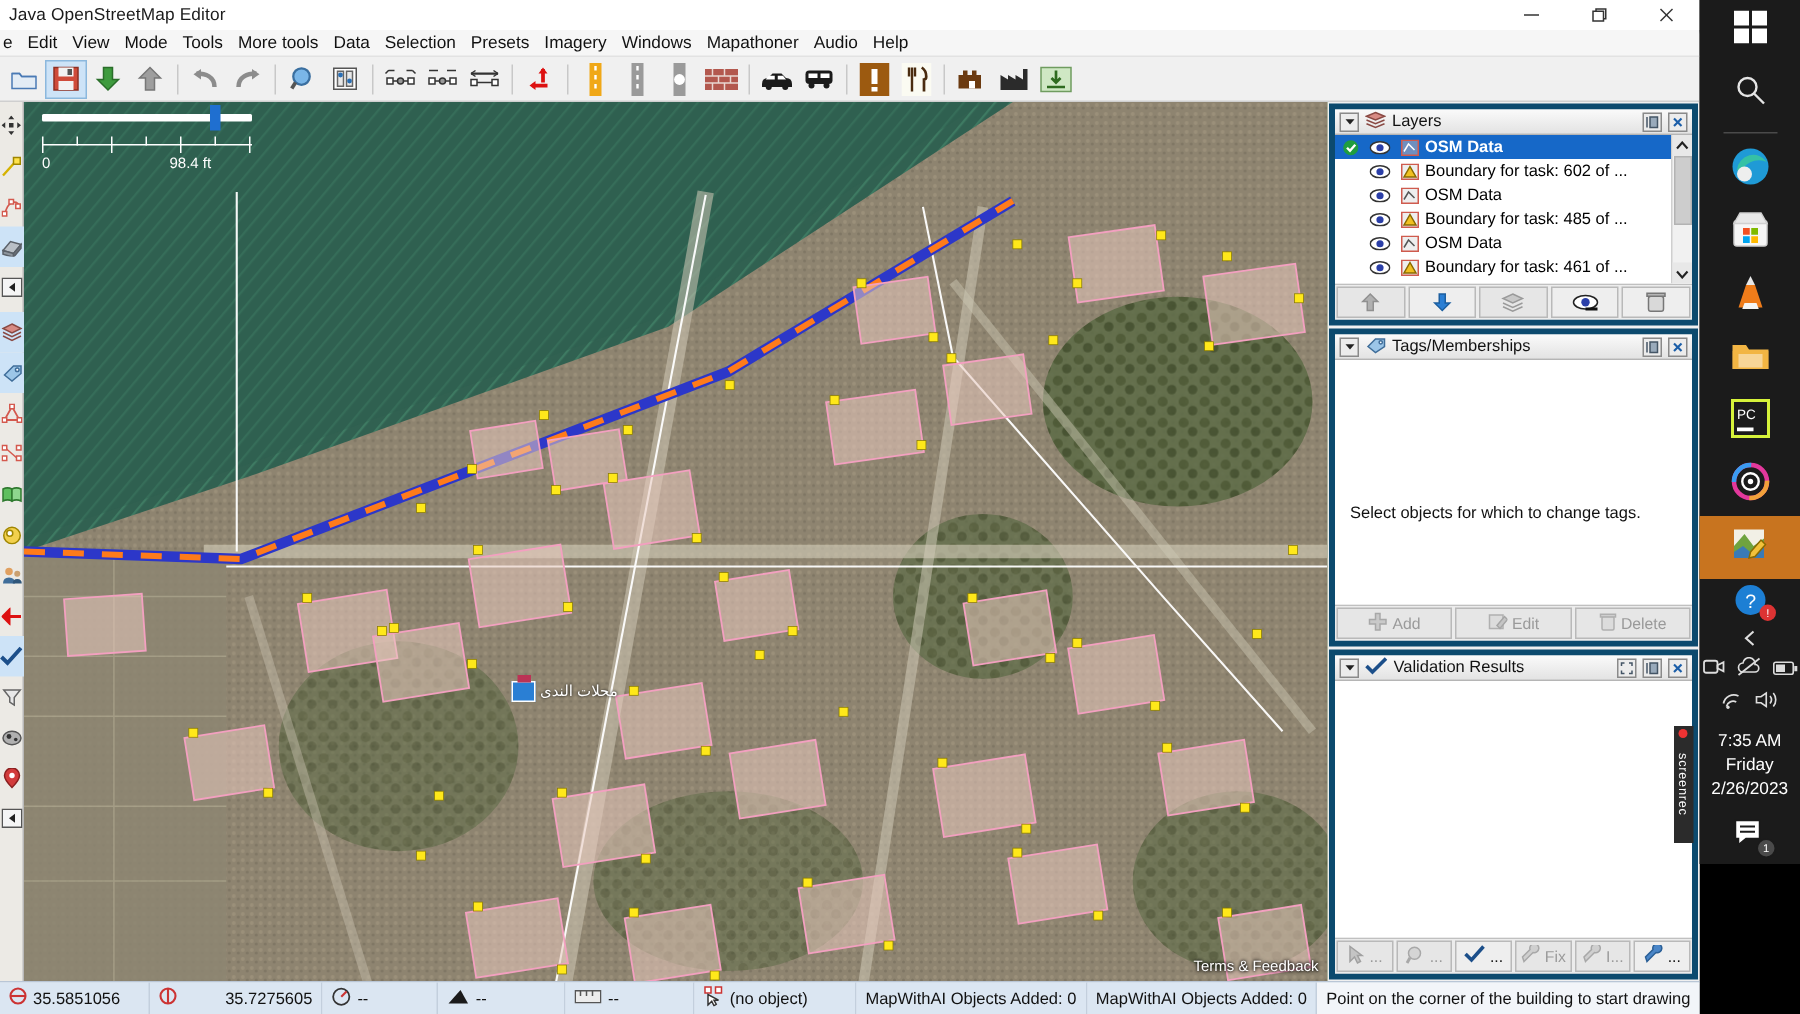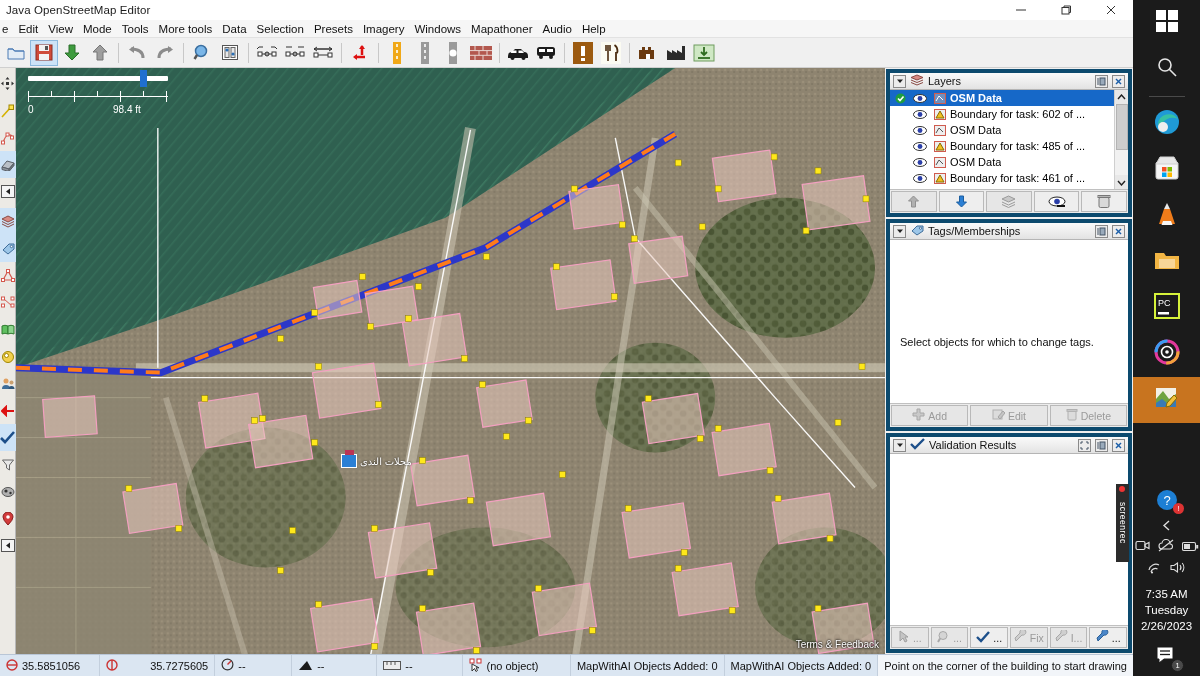--- a/index.html
+++ b/index.html
@@ -142,21 +142,21 @@
     font-size: 11px; color: #111; border-top: 1px solid #b9c6d6; flex: none;
   }
   .st-cell {
     display: flex; align-items: center; gap: 4px;
     padding: 0 6px; border-right: 1px solid #c3cfdd; background: #dbe6f2;
     white-space: nowrap;
   }
   .st-cell.grow { flex: 1; background: #f2f5f9; border-right: none; }
   
   #taskbar {
-    position: absolute; right: 0; top: 0; width: 67px; height: 676px;
+    position: absolute; right: 0; top: 0; width: 67px; height: 576px;
     background: #1b1b1b; display: flex; flex-direction: column; align-items: center;
   }
   .tb-icon { width: 67px; height: 46px; display:flex; align-items:center; justify-content:center; }
   .tb-icon.active { background: #c8741f; }
   .tb-divider { width: 36px; height: 1px; background: #4a4a4a; margin: 4px 0; }
   .tray { margin-top: auto; width: 67px; display:flex; flex-direction:column; align-items:center; padding-bottom: 4px; }
   .tray-row { display:flex; align-items:center; justify-content:center; gap: 8px; width:67px; height: 22px; color:#ddd; }
   .clock { color:#fff; font-size: 11.5px; text-align:center; line-height: 16px; padding: 6px 0 8px; }
   .badge {
     position:absolute; width: 11px; height:11px; border-radius:50%;
@@ -1250,21 +1250,21 @@
       <span>
         <svg width="16" height="13">
             <path d="M1 4.5 h3 L7.5 2 v9 L4 8.5 H1z" fill="none" stroke="#ddd" stroke-width="1.1"></path>
             <path d="M10 4 a4 4 0 0 1 0 5" fill="none" stroke="#ddd" stroke-width="1.1"></path>
             <path d="M12.2 2 a7 7 0 0 1 0 9" fill="none" stroke="#ddd" stroke-width="1.1"></path>
           </svg>
       </span>
     </div>
     <div class="clock">
       <div>7:35 AM</div>
-      <div>Tuesday</div>
+      <div>Friday</div>
       <div>2/26/2023</div>
     </div>
     <div class="tray-row" style="position:relative;height:30px;">
       <span>
         <svg width="22" height="20">
             <path d="M1 2 h16 v12 h-9 l-5 4 v-4 H1z" fill="#fff" stroke="#1b1b1b"></path>
             <line x1="4" y1="6" x2="14" y2="6" stroke="#1b1b1b" stroke-width="1.3"></line>
             <line x1="4" y1="9.5" x2="14" y2="9.5" stroke="#1b1b1b" stroke-width="1.3"></line>
           </svg>
       </span>

